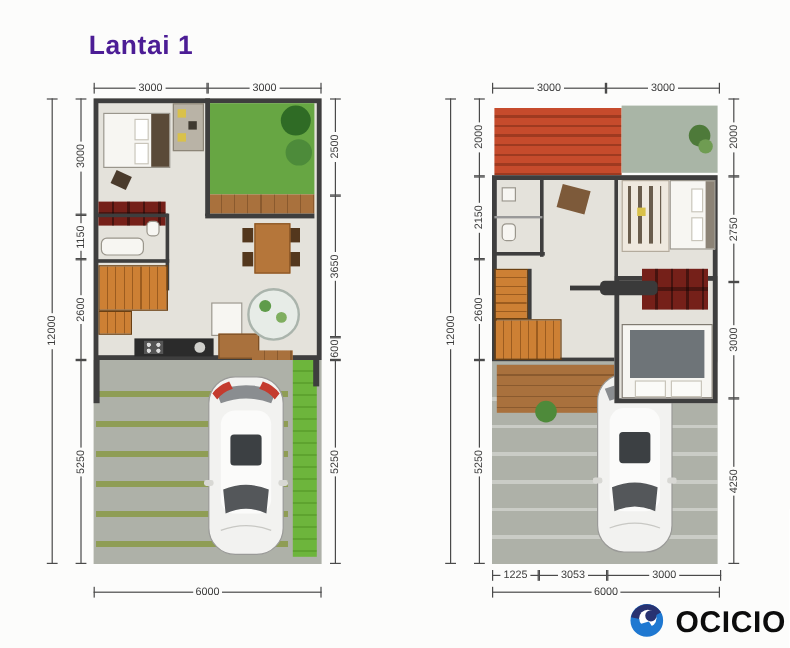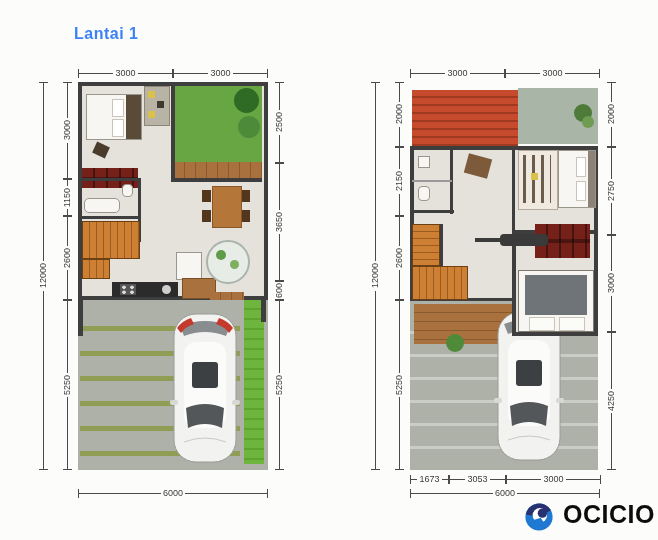--- a/index.html
+++ b/index.html
@@ -1,19 +1,19 @@
 <!DOCTYPE html>
 <html><head>
 <meta charset="utf-8">
 <style>
   html,body{margin:0;padding:0;background:#ffffff;}
   #canvas{position:relative;width:658px;height:540px;background:#fcfcfb;overflow:hidden;
           font-family:"Liberation Sans", sans-serif;}
   .abs{position:absolute;}
-  .title{position:absolute;font-size:16px;font-weight:700;color:#3b82f6;letter-spacing:.5px;}
+  .title{position:absolute;font-size:22px;font-weight:700;color:#4c1d95;letter-spacing:.5px;}
   .wall{position:absolute;background:#3e3e3e;}
   
   .dh{position:absolute;display:flex;align-items:center;height:11px;}
   .dh .l{flex:1;height:1px;background:#4a4a4a;}
   .dh::before,.dh::after{content:"";position:absolute;top:1px;width:1px;height:9px;background:#4a4a4a;}
   .dh::before{left:0}.dh::after{right:0}
   .dh span{font-size:9px;color:#3c3c3c;padding:0 2px;line-height:1;white-space:nowrap;}
   .dv{position:absolute;display:flex;flex-direction:column;align-items:center;width:11px;}
   .dv .l{flex:1;width:1px;background:#4a4a4a;}
   .dv::before,.dv::after{content:"";position:absolute;left:1px;height:1px;width:9px;background:#4a4a4a;}
@@ -23,21 +23,21 @@
   .house{position:absolute;background:#e4e2db;border:4px solid #3e3e3e;box-sizing:border-box;}
   .redshelf{position:absolute;background:#752019;
     background-image:repeating-linear-gradient(90deg,transparent 0 11px,rgba(0,0,0,.4) 11px 13px),
                      linear-gradient(180deg,transparent 45%,rgba(0,0,0,.35) 45% 55%,transparent 55%);}
   .stairsV{position:absolute;background:repeating-linear-gradient(90deg,#cd8034 0 6px,#9c5c1f 6px 7px);border:1px solid #6b4012;box-sizing:border-box;}
   .stairsH{position:absolute;background:repeating-linear-gradient(180deg,#cd8034 0 6px,#9c5c1f 6px 7px);border:1px solid #6b4012;box-sizing:border-box;}
   .woodV{position:absolute;background:repeating-linear-gradient(90deg,#a9713d 0 10px,#8a5a2e 10px 11px);}
   .woodH{position:absolute;background:repeating-linear-gradient(180deg,#a9713d 0 8px,#8a5a2e 8px 9px);}
   .white-furn{position:absolute;background:#f7f6f2;border:1px solid #9a968c;box-sizing:border-box;}
   .watermark{position:absolute;font-size:52px;font-weight:800;color:rgba(255,255,255,.42);letter-spacing:2px;}
-  .logo{position:absolute;display:flex;align-items:flex-start;gap:7px;}
+  .logo{position:absolute;display:flex;align-items:flex-end;gap:7px;}
   .logo .txt{font-size:25px;font-weight:800;color:#0c0c0c;letter-spacing:.5px;}
 </style>
 </head>
 <body>
 
 <div id="canvas">
 
   <div class="title" style="left:74px;top:25px;">Lantai 1</div>
 
   <div class="plan" style="left:78px;top:82px;">
@@ -285,21 +285,21 @@
       <span>3000</span>
       <i class="l"></i>
     </div>
   <div class="dv" style="left:606px;top:332px;height:138px;">
       <i class="l"></i>
       <span>4250</span>
       <i class="l"></i>
     </div>
   <div class="dh" style="left:410px;top:474px;width:39px;">
       <i class="l"></i>
-      <span>1673</span>
+      <span>1225</span>
       <i class="l"></i>
     </div>
   <div class="dh" style="left:449px;top:474px;width:57px;">
       <i class="l"></i>
       <span>3053</span>
       <i class="l"></i>
     </div>
   <div class="dh" style="left:506px;top:474px;width:95px;">
       <i class="l"></i>
       <span>3000</span>

